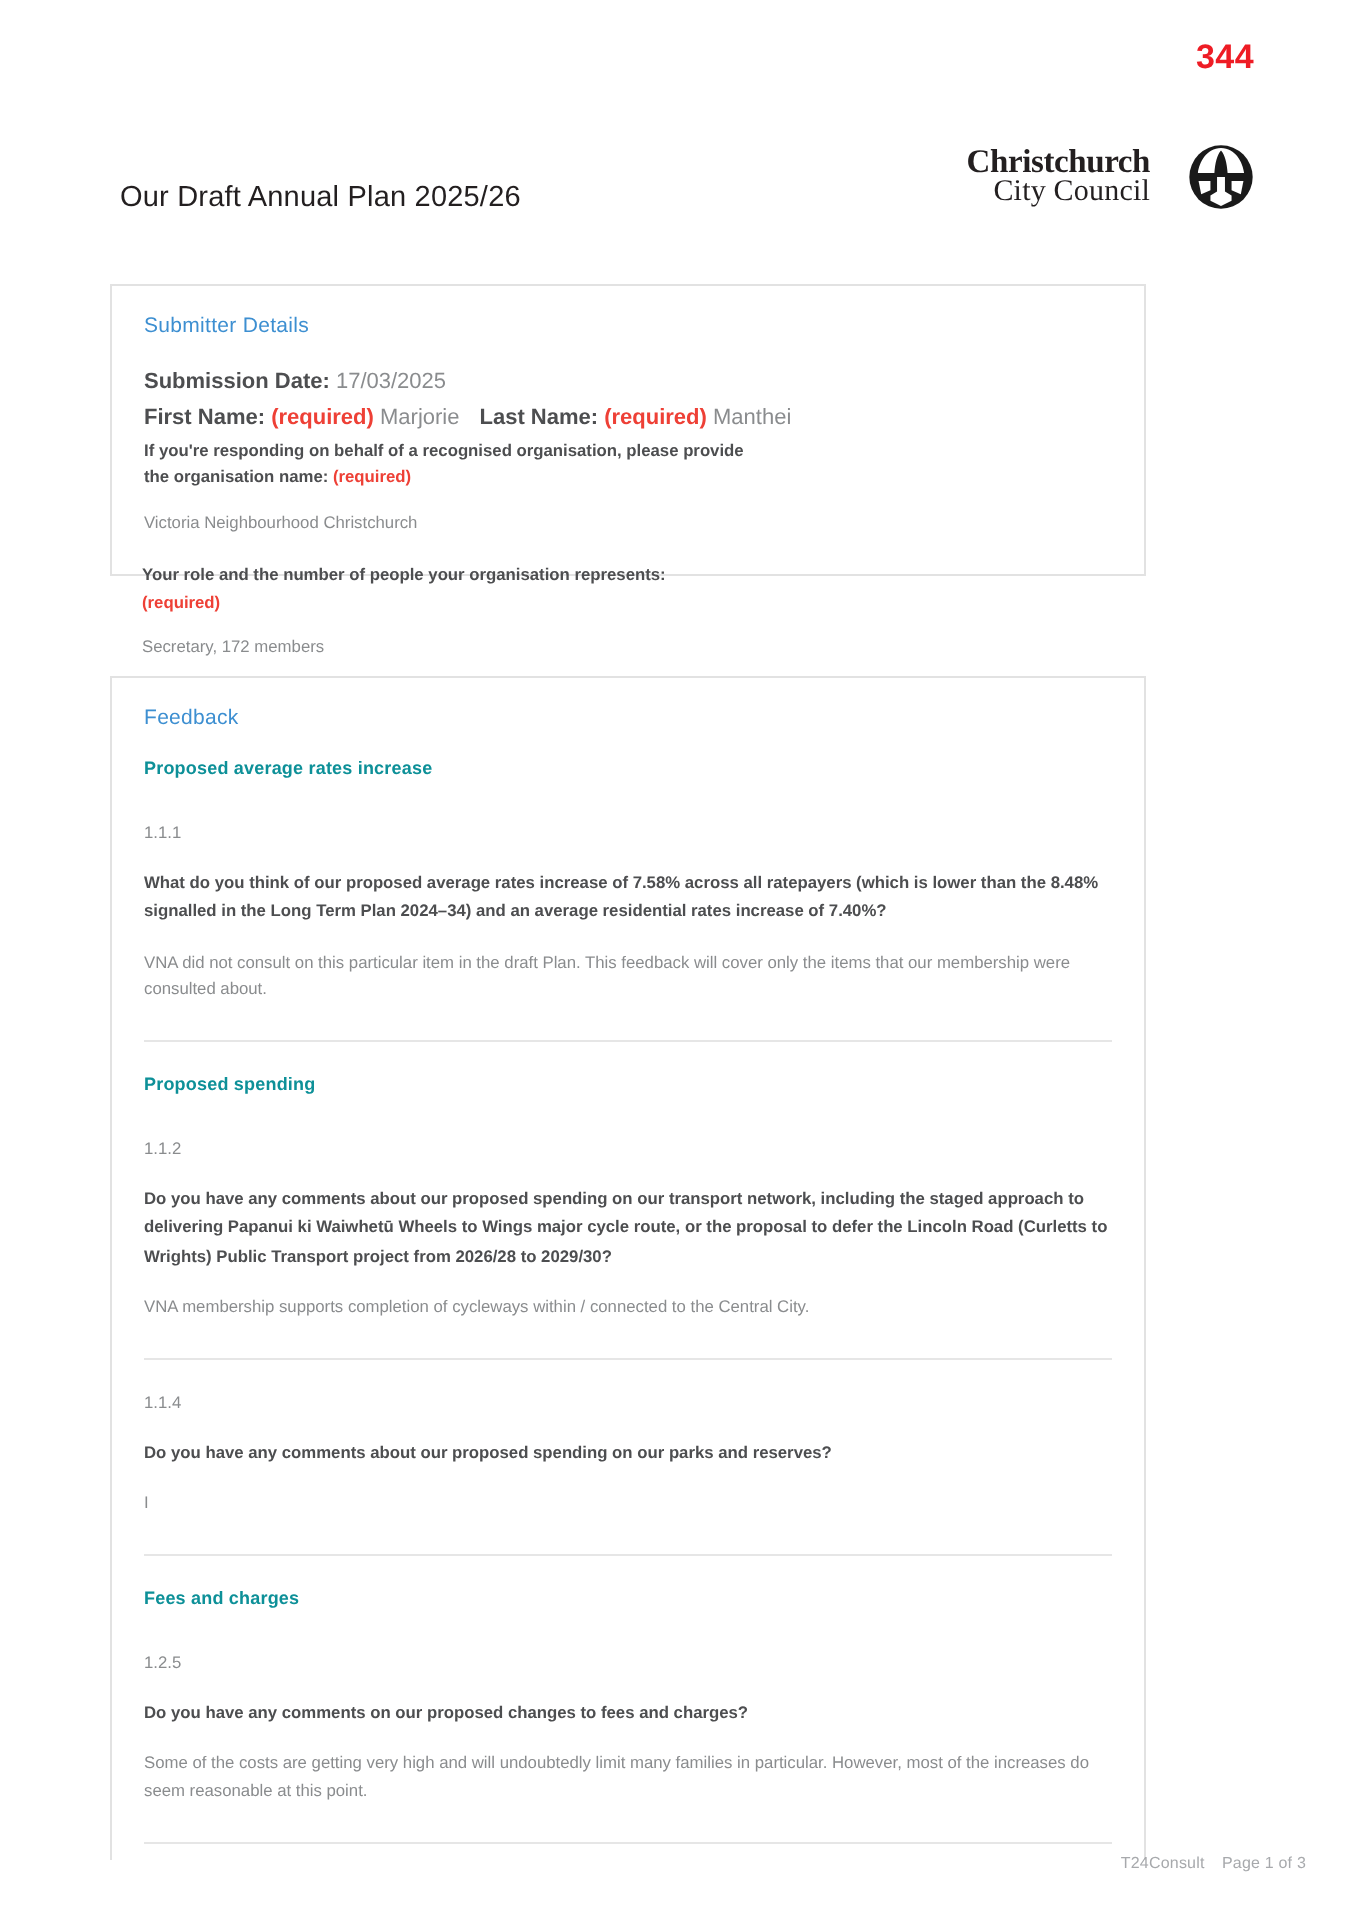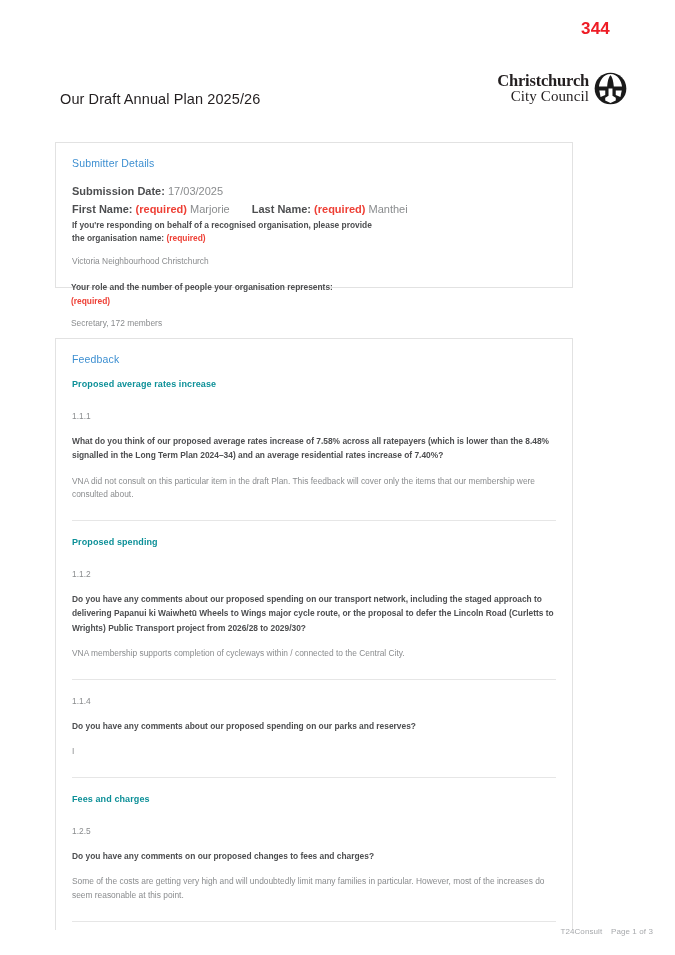--- a/index.html
+++ b/index.html
@@ -22,21 +22,21 @@
     position: absolute;
     inset: 0;
     width: 675px;
     height: 955px;
   }
 
   
   .submission-number {
     position: absolute;
     top: 20px;
-    right: 65px;
+    right: 48px;
     font-size: 17px;
     font-weight: bold;
     color: #ee1c25;
     letter-spacing: 0.2px;
     line-height: 1;
   }
 
   
   .doc-header {
     position: absolute;
@@ -53,21 +53,21 @@
     color: #231f20;
     letter-spacing: 0.1px;
     line-height: 1.2;
   }
   .brand {
     position: absolute;
     right: 0;
     top: 0;
     display: flex;
     align-items: center;
-    gap: 5px;
+    gap: 19px;
   }
   .brand-words {
     text-align: right;
     line-height: 1.04;
     color: #231f20;
   }
   .brand-line1 {
     display: block;
     font-family: "Liberation Serif", serif;
     font-size: 16.5px;
@@ -146,21 +146,21 @@
   .required {
     color: #ee4036;
     font-weight: bold;
   }
   .field-value {
     color: #8a8c8e;
     font-weight: normal;
   }
   .name-row {
     display: flex;
-    gap: 22px;
+    gap: 10px;
   }
   .block-label {
     font-size: 8.4px;
     font-weight: bold;
     color: #4d4e50;
     line-height: 1.62;
     margin: 0;
     max-width: 300px;
   }
   .block-answer {

